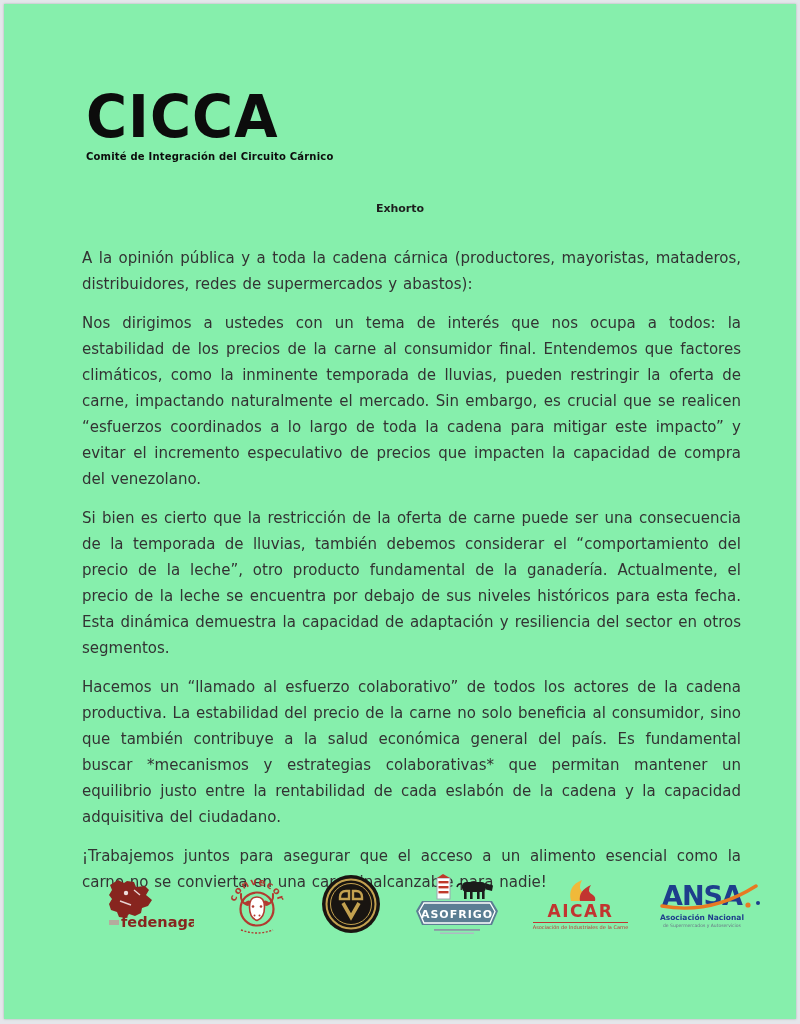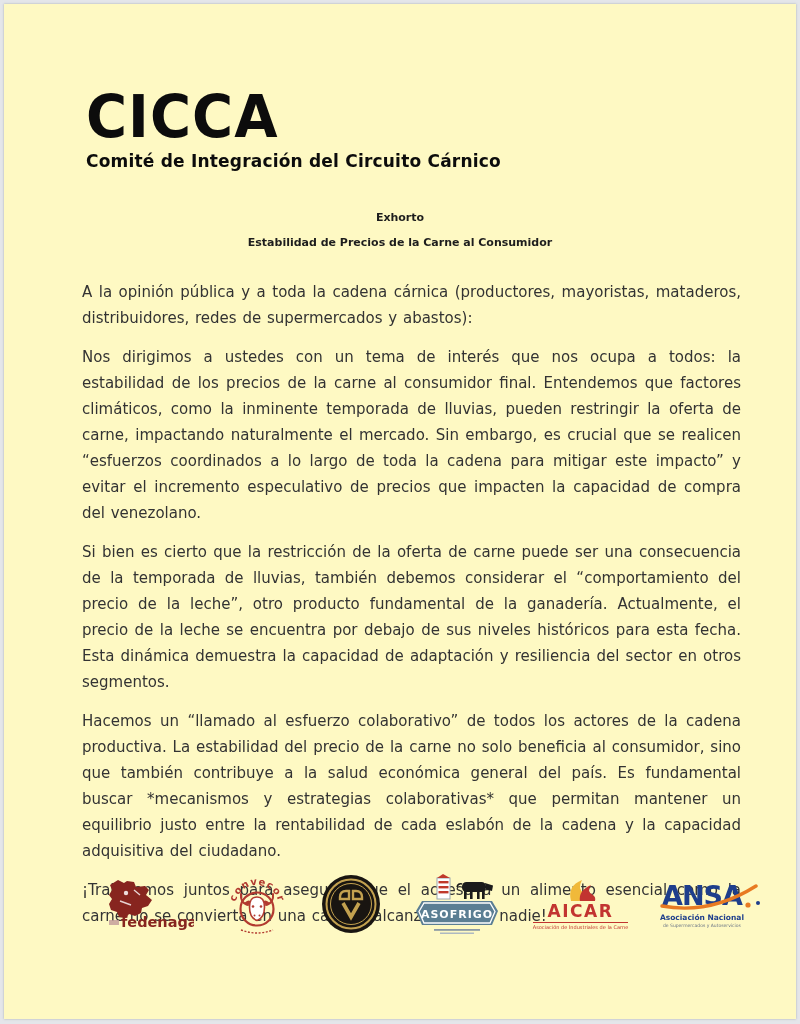--- a/index.html
+++ b/index.html
@@ -7,38 +7,38 @@
     padding: 0;
     width: 800px;
     height: 1024px;
     background: #e4e6ea;
     font-family: "DejaVu Sans", "Liberation Sans", sans-serif;
     overflow: hidden;
   }
   .page {
     position: absolute;
     left: 4px; top: 4px; right: 4px; bottom: 5px;
-    background: #fef9c3;
+    background: #86efac;
     box-shadow: 0 0 2px rgba(120,124,130,.55);
   }
   
   .header { margin: 84px 0 0 82px; }
   .cicca-word {
     font-weight: 900;
     font-size: 56px;
     line-height: 54px;
     letter-spacing: 1px;
     color: #0c0c0c;
     transform: scaleY(1.06);
     transform-origin: left top;
   }
   .cicca-sub {
     margin-top: 9px;
     font-weight: bold;
-    font-size: 17px;
+    font-size: 10px;
     color: #0c0c0c;
     letter-spacing: .2px;
   }
   
   .title-block {
     margin-top: 34px;
     text-align: center;
     font-weight: bold;
     font-size: 11px;
     line-height: 25px;
@@ -110,21 +110,20 @@
 
 <div class="page">
 
   <div class="header">
     <div class="cicca-word">CICCA</div>
     <div class="cicca-sub">Comité de Integración del Circuito Cárnico</div>
   </div>
 
   <div class="title-block">
     <div>Exhorto</div>
-    <div>Estabilidad de Precios de la Carne al Consumidor</div>
   </div>
 
   <div class="content">
     <p>A la opinión pública y a toda la cadena cárnica (productores, mayoristas, mataderos, distribuidores, redes de supermercados y abastos):</p>
     <p>Nos dirigimos a ustedes con un tema de interés que nos ocupa a todos: la estabilidad de los precios de la carne al consumidor final. Entendemos que factores climáticos, como la inminente temporada de lluvias, pueden restringir la oferta de carne, impactando naturalmente el mercado. Sin embargo, es crucial que se realicen “esfuerzos coordinados a lo largo de toda la cadena para mitigar este impacto” y evitar el incremento especulativo de precios que impacten la capacidad de compra del venezolano.</p>
     <p>Si bien es cierto que la restricción de la oferta de carne puede ser una consecuencia de la temporada de lluvias, también debemos considerar el “comportamiento del precio de la leche”, otro producto fundamental de la ganadería. Actualmente, el precio de la leche se encuentra por debajo de sus niveles históricos para esta fecha. Esta dinámica demuestra la capacidad de adaptación y resiliencia del sector en otros segmentos.</p>
     <p>Hacemos un “llamado al esfuerzo colaborativo” de todos los actores de la cadena productiva. La estabilidad del precio de la carne no solo beneficia al consumidor, sino que también contribuye a la salud económica general del país. Es fundamental buscar *mecanismos y estrategias colaborativas* que permitan mantener un equilibrio justo entre la rentabilidad de cada eslabón de la cadena y la capacidad adquisitiva del ciudadano.</p>
     <p>¡Trabajemos juntos para asegurar que el acceso a un alimento esencial como la carne no se convierta en una carga inalcanzable para nadie!</p>
   </div>
 

